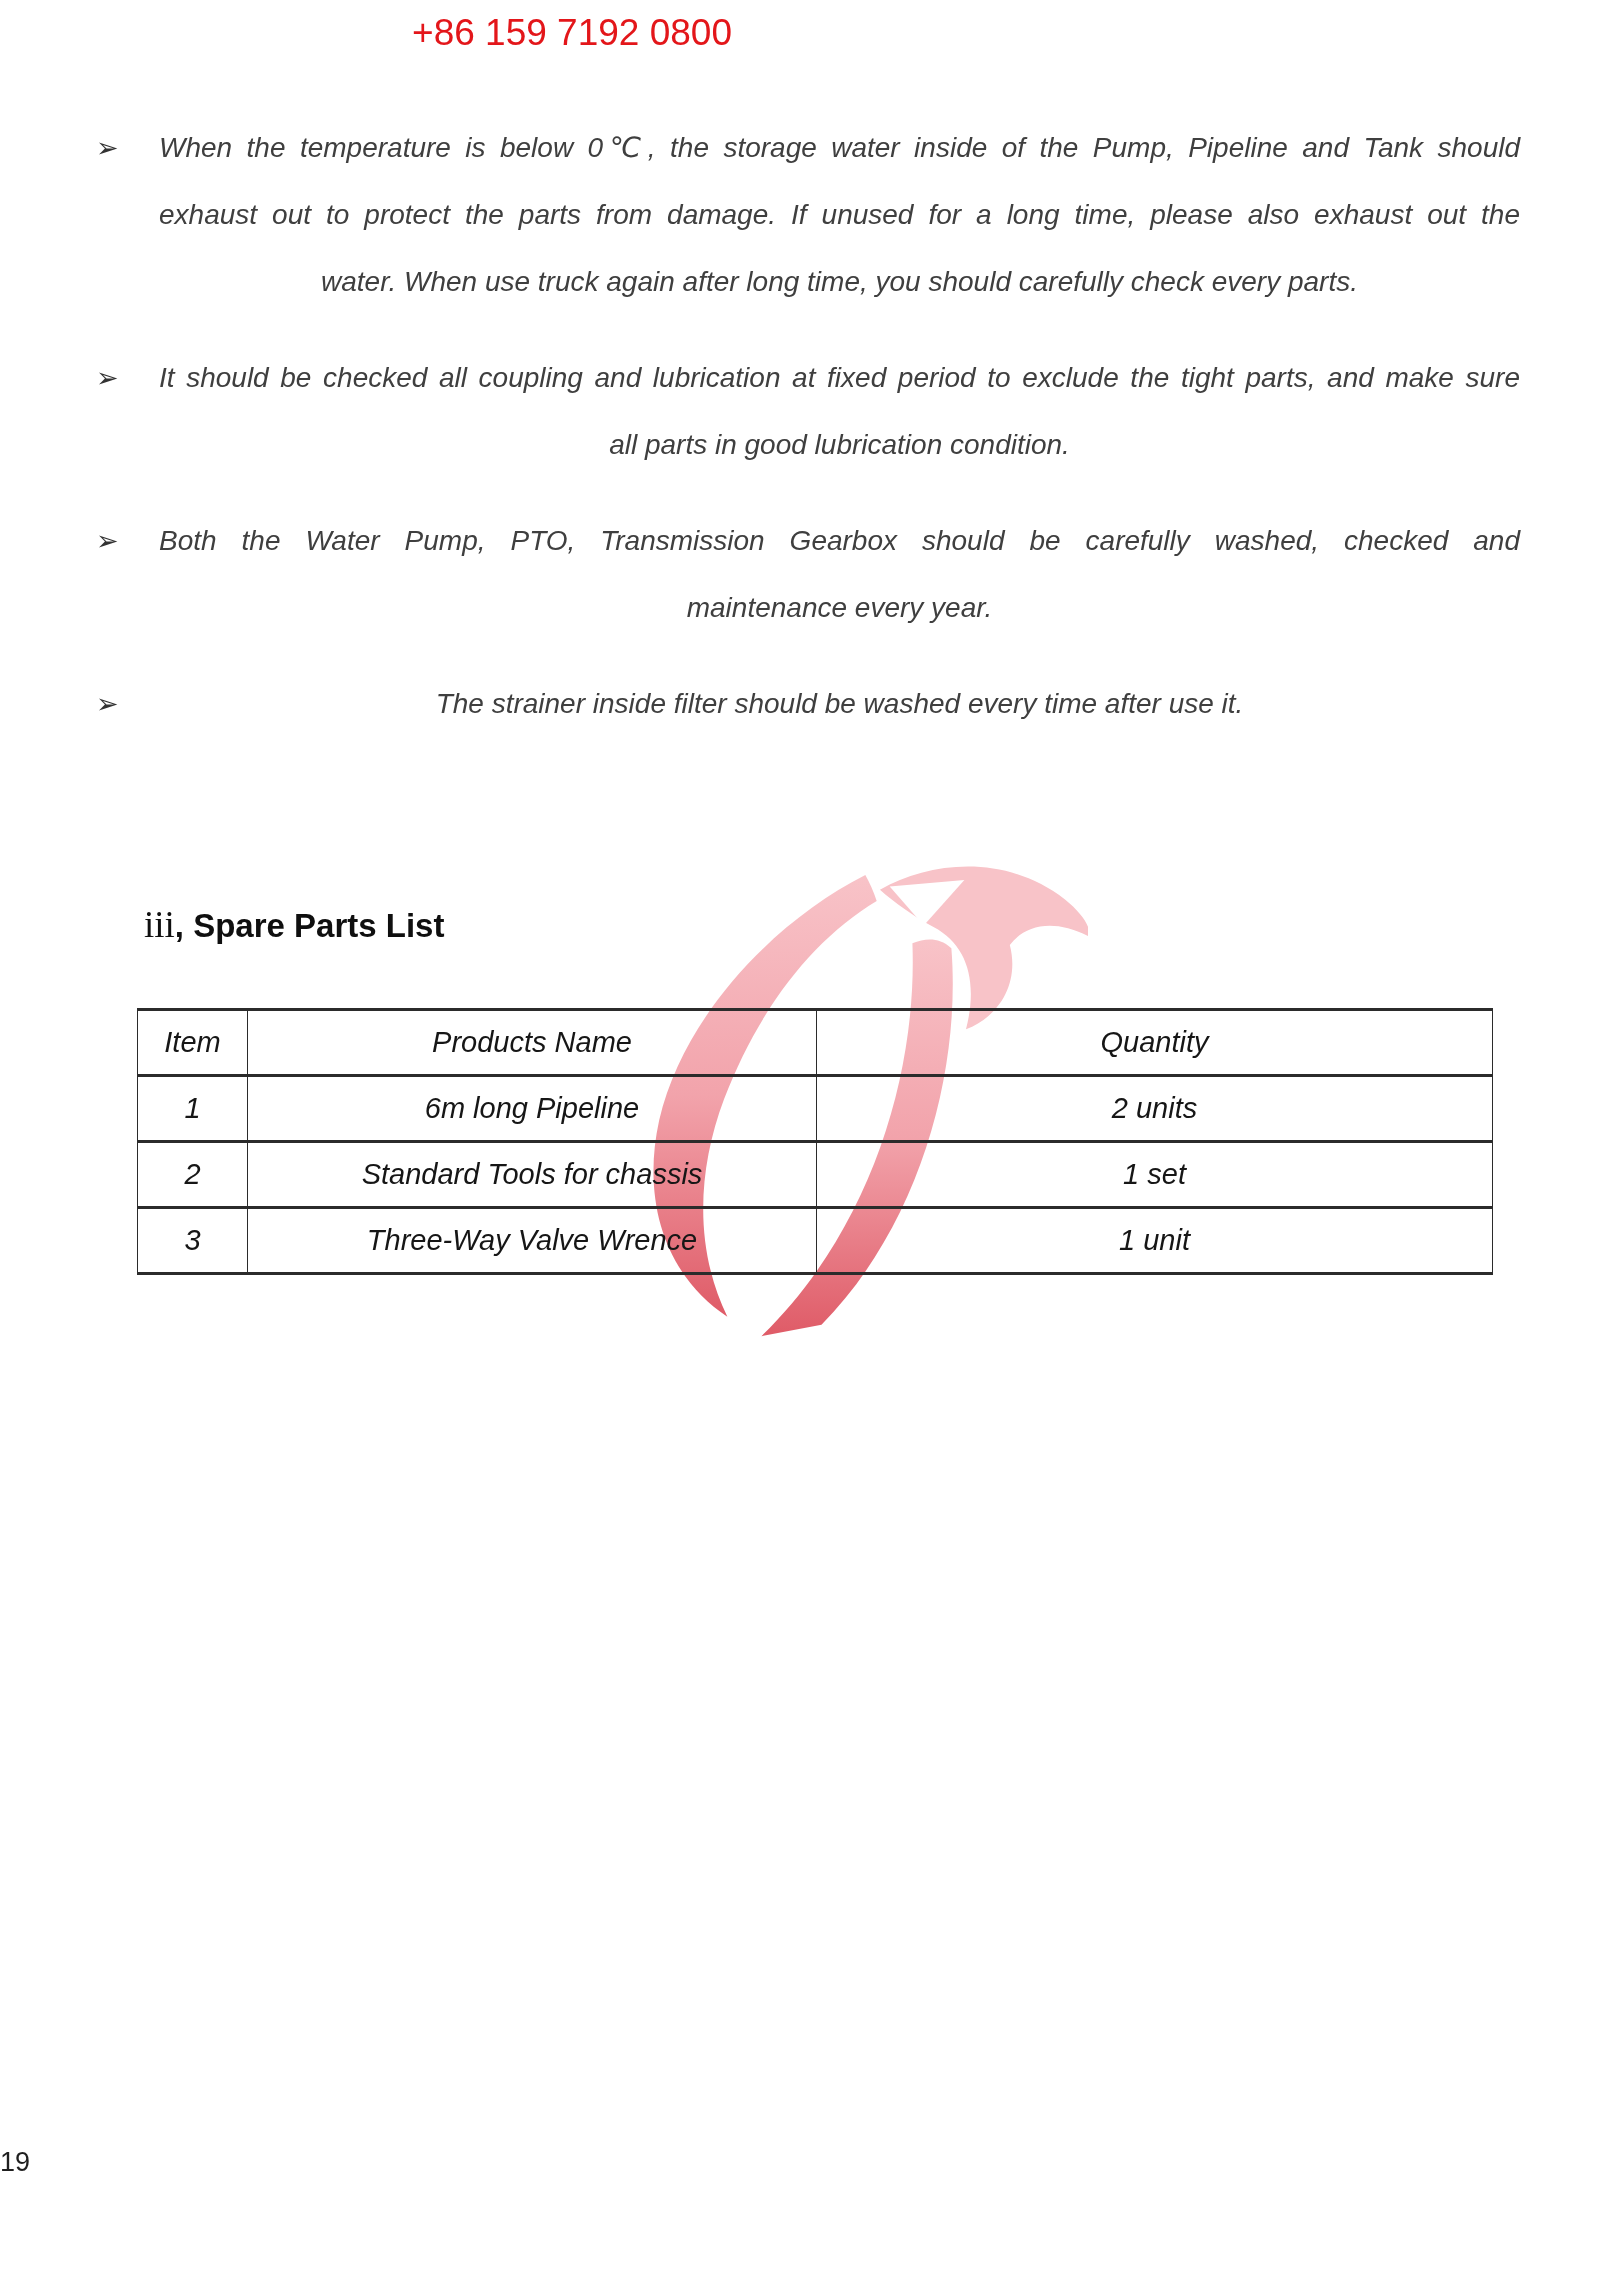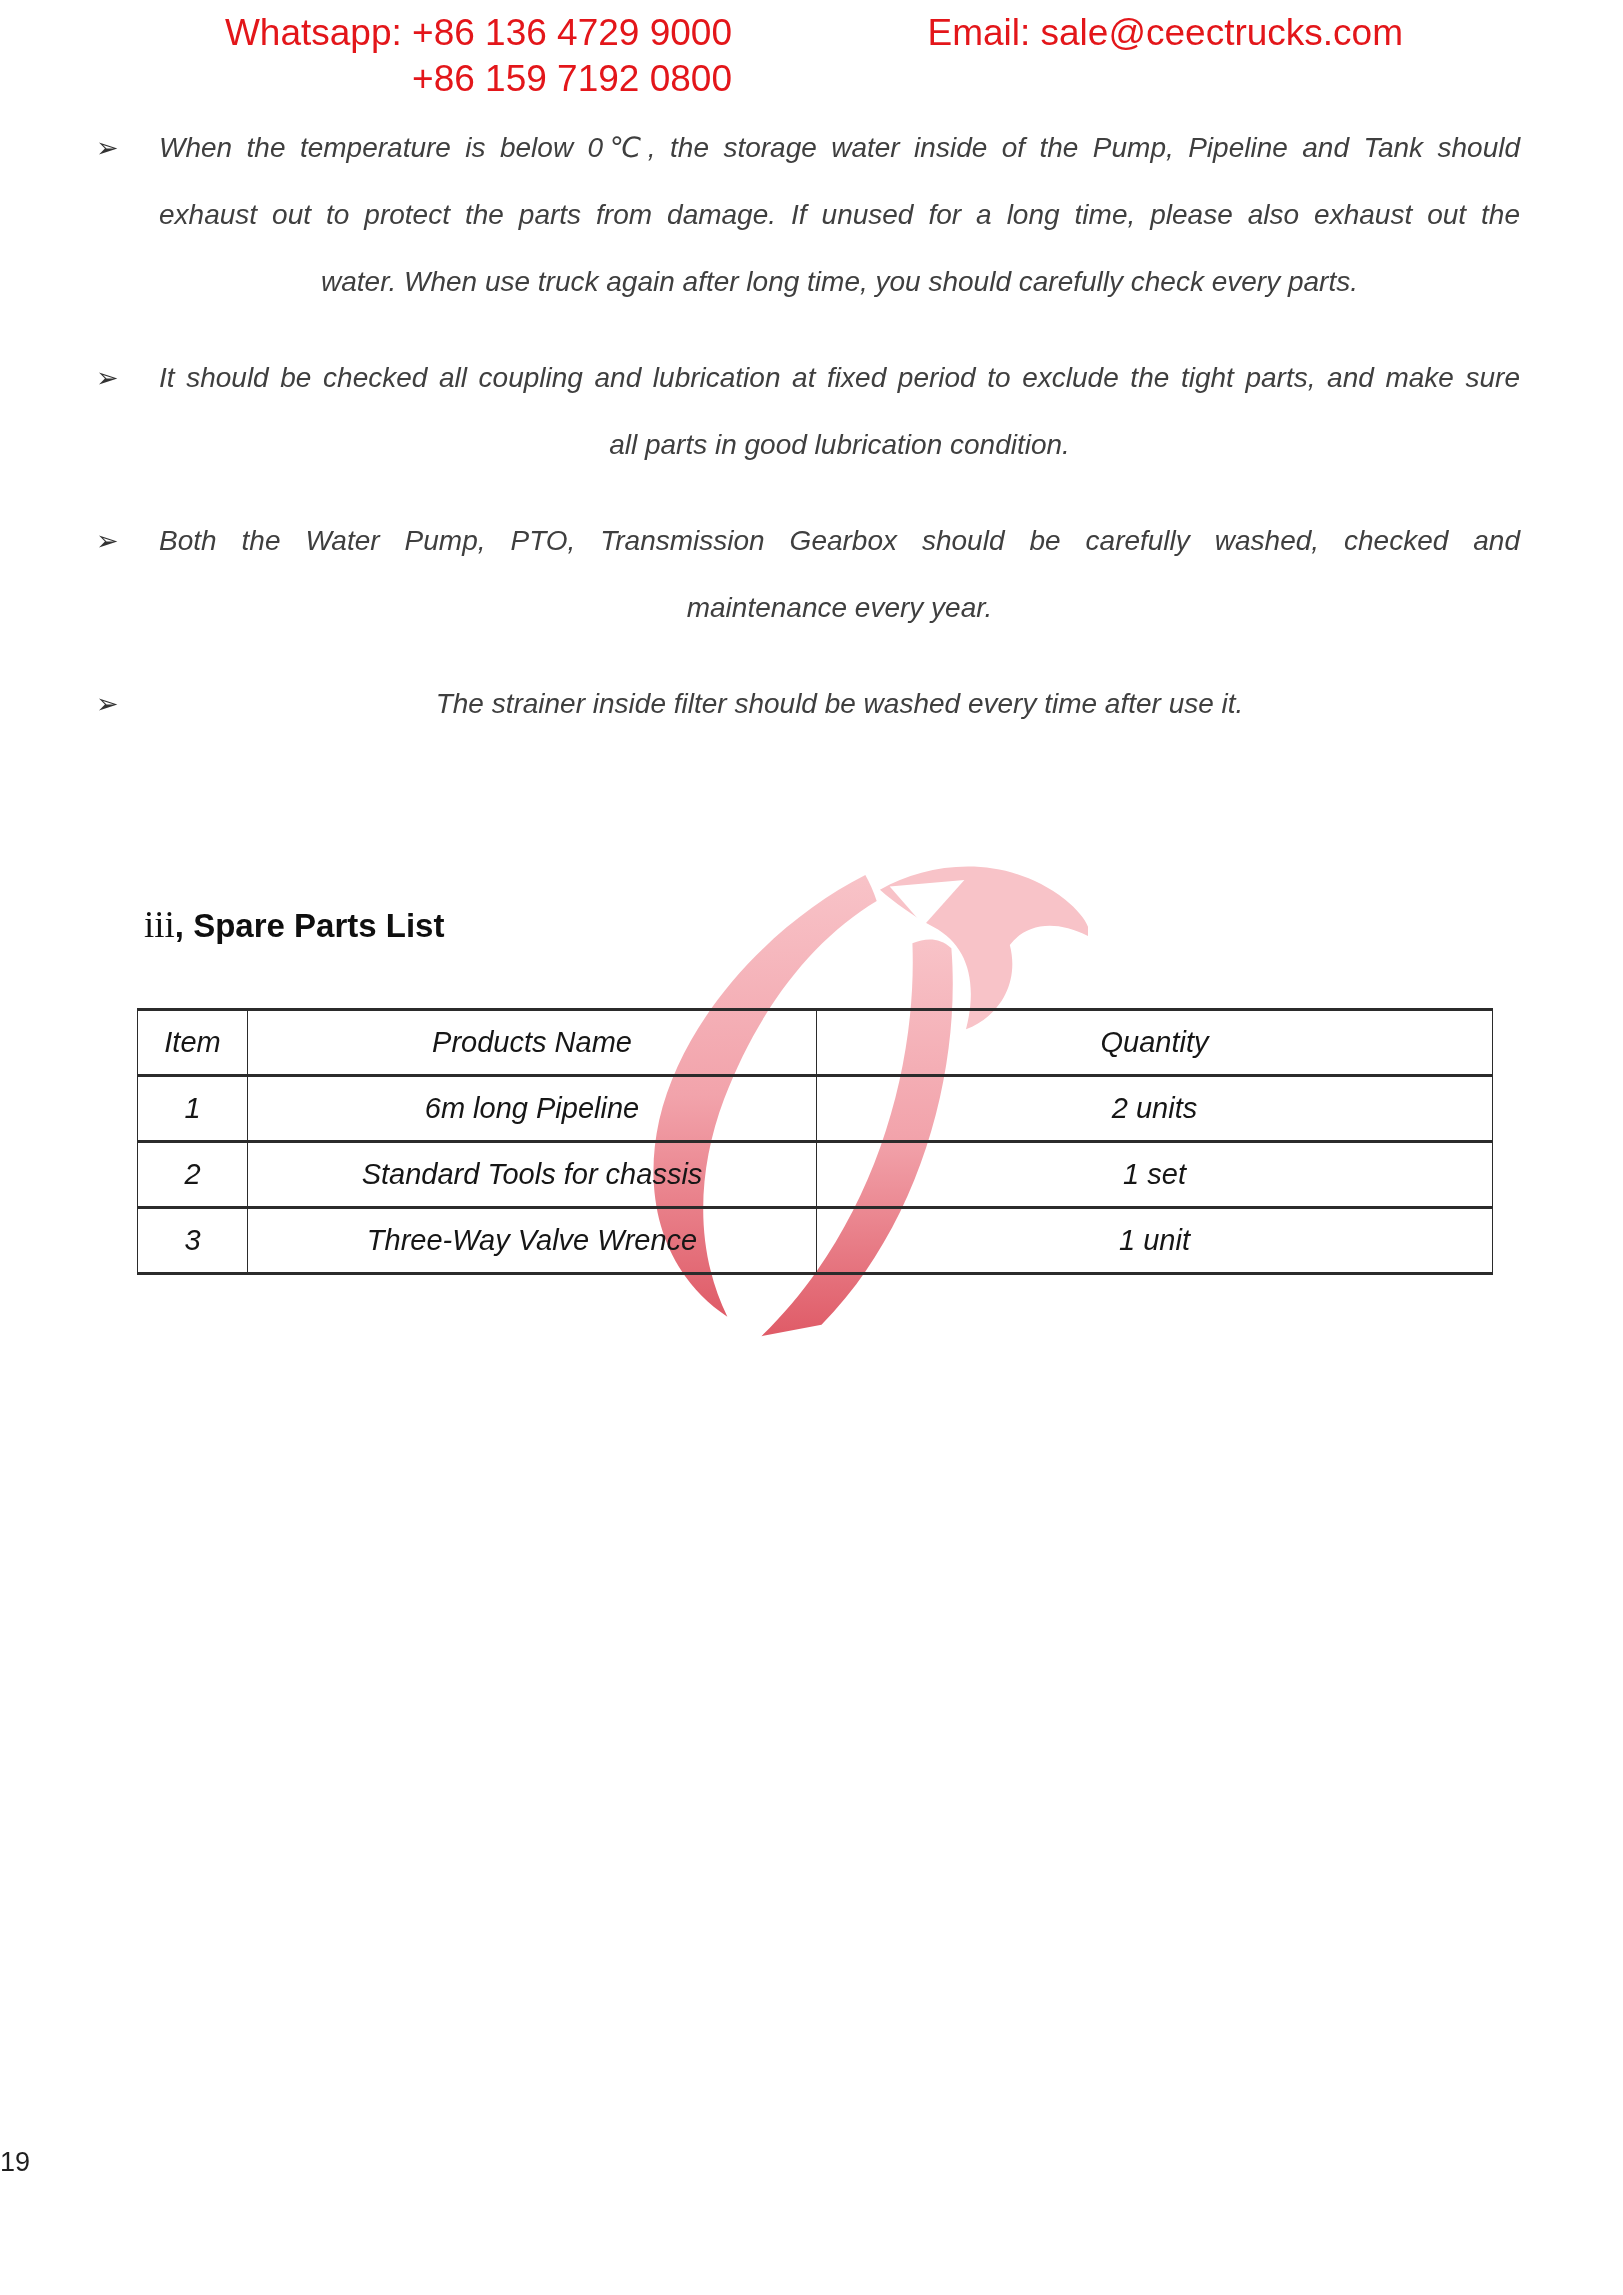--- a/index.html
+++ b/index.html
@@ -47,25 +47,23 @@
   
   .page-number{position:absolute;left:0;top:2147px;width:100%;text-align:left;font-size:27px;color:#1f1f1f;}
 </style>
 </head>
 <body>
 
 <div class="page">
 
   <div>
     <div class="contact whatsapp">
-      <div>Whatsapp: +86 136 4729 9000</div>
       <div>+86 159 7192 0800</div>
     </div>
     <div class="contact email">
-      <div>Email: sale@ceectrucks.com</div>
     </div>
   </div>
 
   <div class="bullets">
 
     <div class="bullet">
       <span class="marker">➢</span>
       <div class="jl">When the temperature is below 0℃, the storage water inside of the Pump, Pipeline and Tank should</div>
       <div class="jl">exhaust out to protect the parts from damage. If unused for a long time, please also exhaust out the</div>
       <div class="ll">water. When use truck again after long time, you should carefully check every parts.</div>

